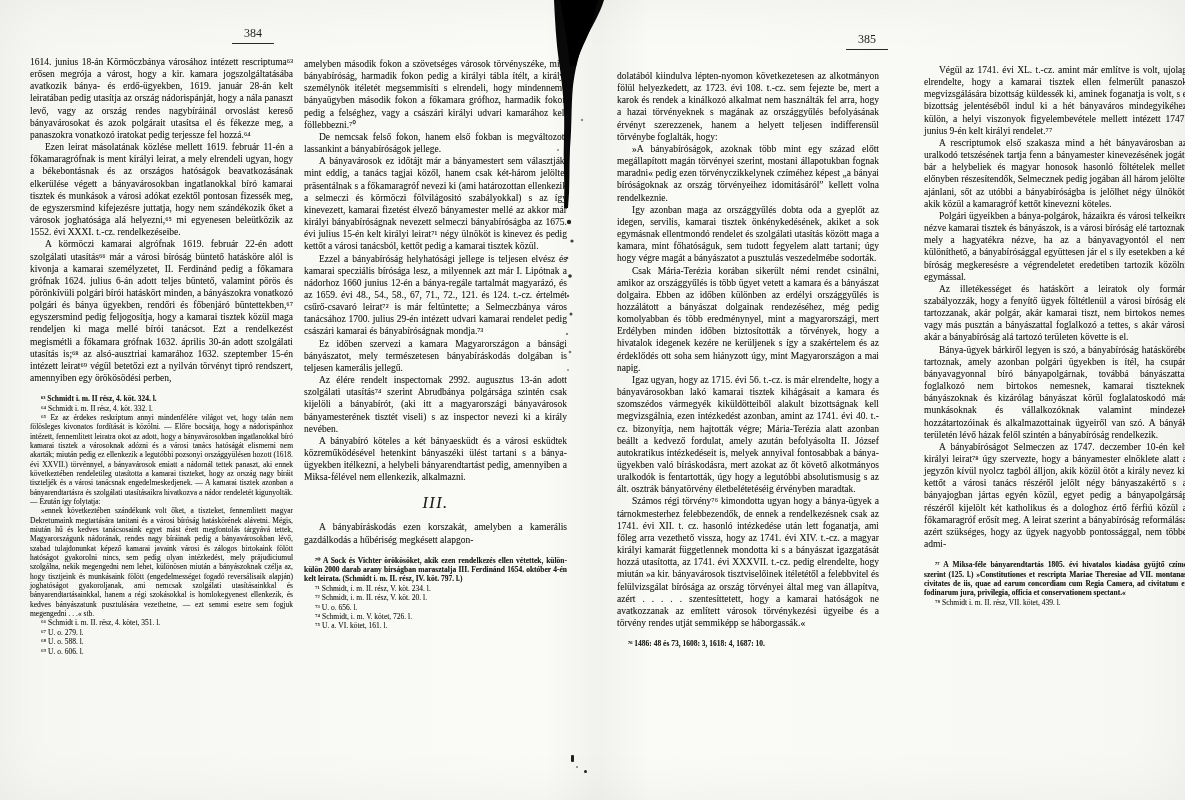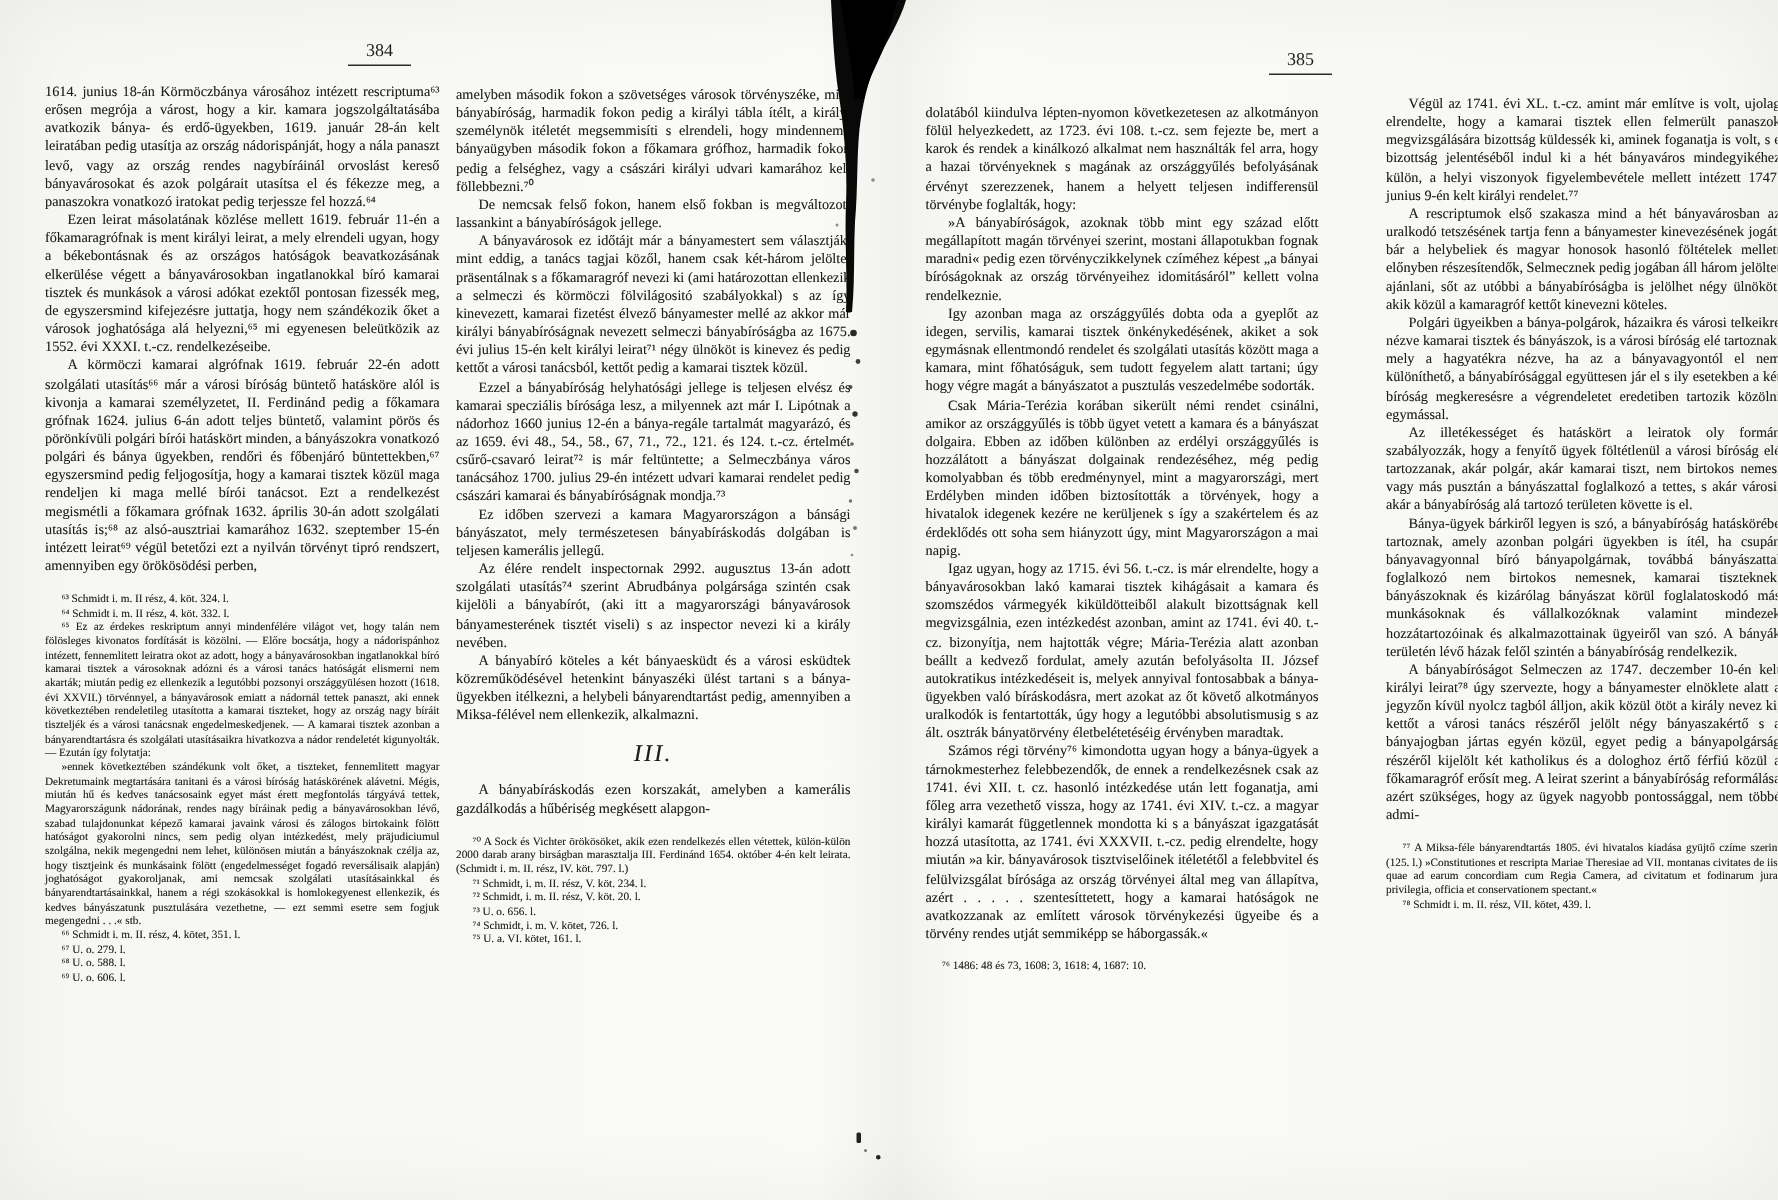--- a/index.html
+++ b/index.html
@@ -4,21 +4,21 @@
 <style>
   html,body{margin:0;padding:0;}
   body{width:1185px;height:800px;overflow:hidden;background:#f7f7f4;position:relative;}
   #scan{position:absolute;inset:0;background:linear-gradient(90deg,#f6f6f3 0%,#fafaf7 46%,#f1f1ee 50.5%,#fafaf7 55%,#f7f7f4 100%);box-shadow:inset 0 0 60px rgba(0,0,0,0.05);}
   .col{position:absolute;text-align:justify;font-family:"Liberation Serif","DejaVu Serif",serif;color:#1d1d1d;text-shadow:0 0 0.4px rgba(20,20,20,0.35);}
   .col p{margin:0;}
   p.body{font-size:9.5px;line-height:12.15px;text-indent:15px;}
   p.noind{text-indent:0;font-family:Liberation Serif, serif;}
   p.heading{text-align:center;font-size:16px;letter-spacing:1.5px;margin:11px 0 9px 0;text-indent:0;font-style:italic;}
   p.fn{font-size:7.5px;line-height:9.35px;text-indent:11px;}
-  p.fngap{margin-top:10px;}
+  p.fngap{margin-top:10px;font-weight:bold;}
   p.fncont{text-indent:11px;}
   .pagenum{position:absolute;font-family:"Liberation Serif","DejaVu Serif",serif;font-size:12px;font-weight:normal;color:#1d1d1d;border-bottom:1.3px solid #2a2a2a;padding:0 12px 2px 12px;}
   .speck{position:absolute;background:#222;border-radius:50%;}
 </style>
 </head>
 <body>
 
 <div id="scan">
 
   <div class="pagenum" style="left:232px;top:26px;">384</div>

